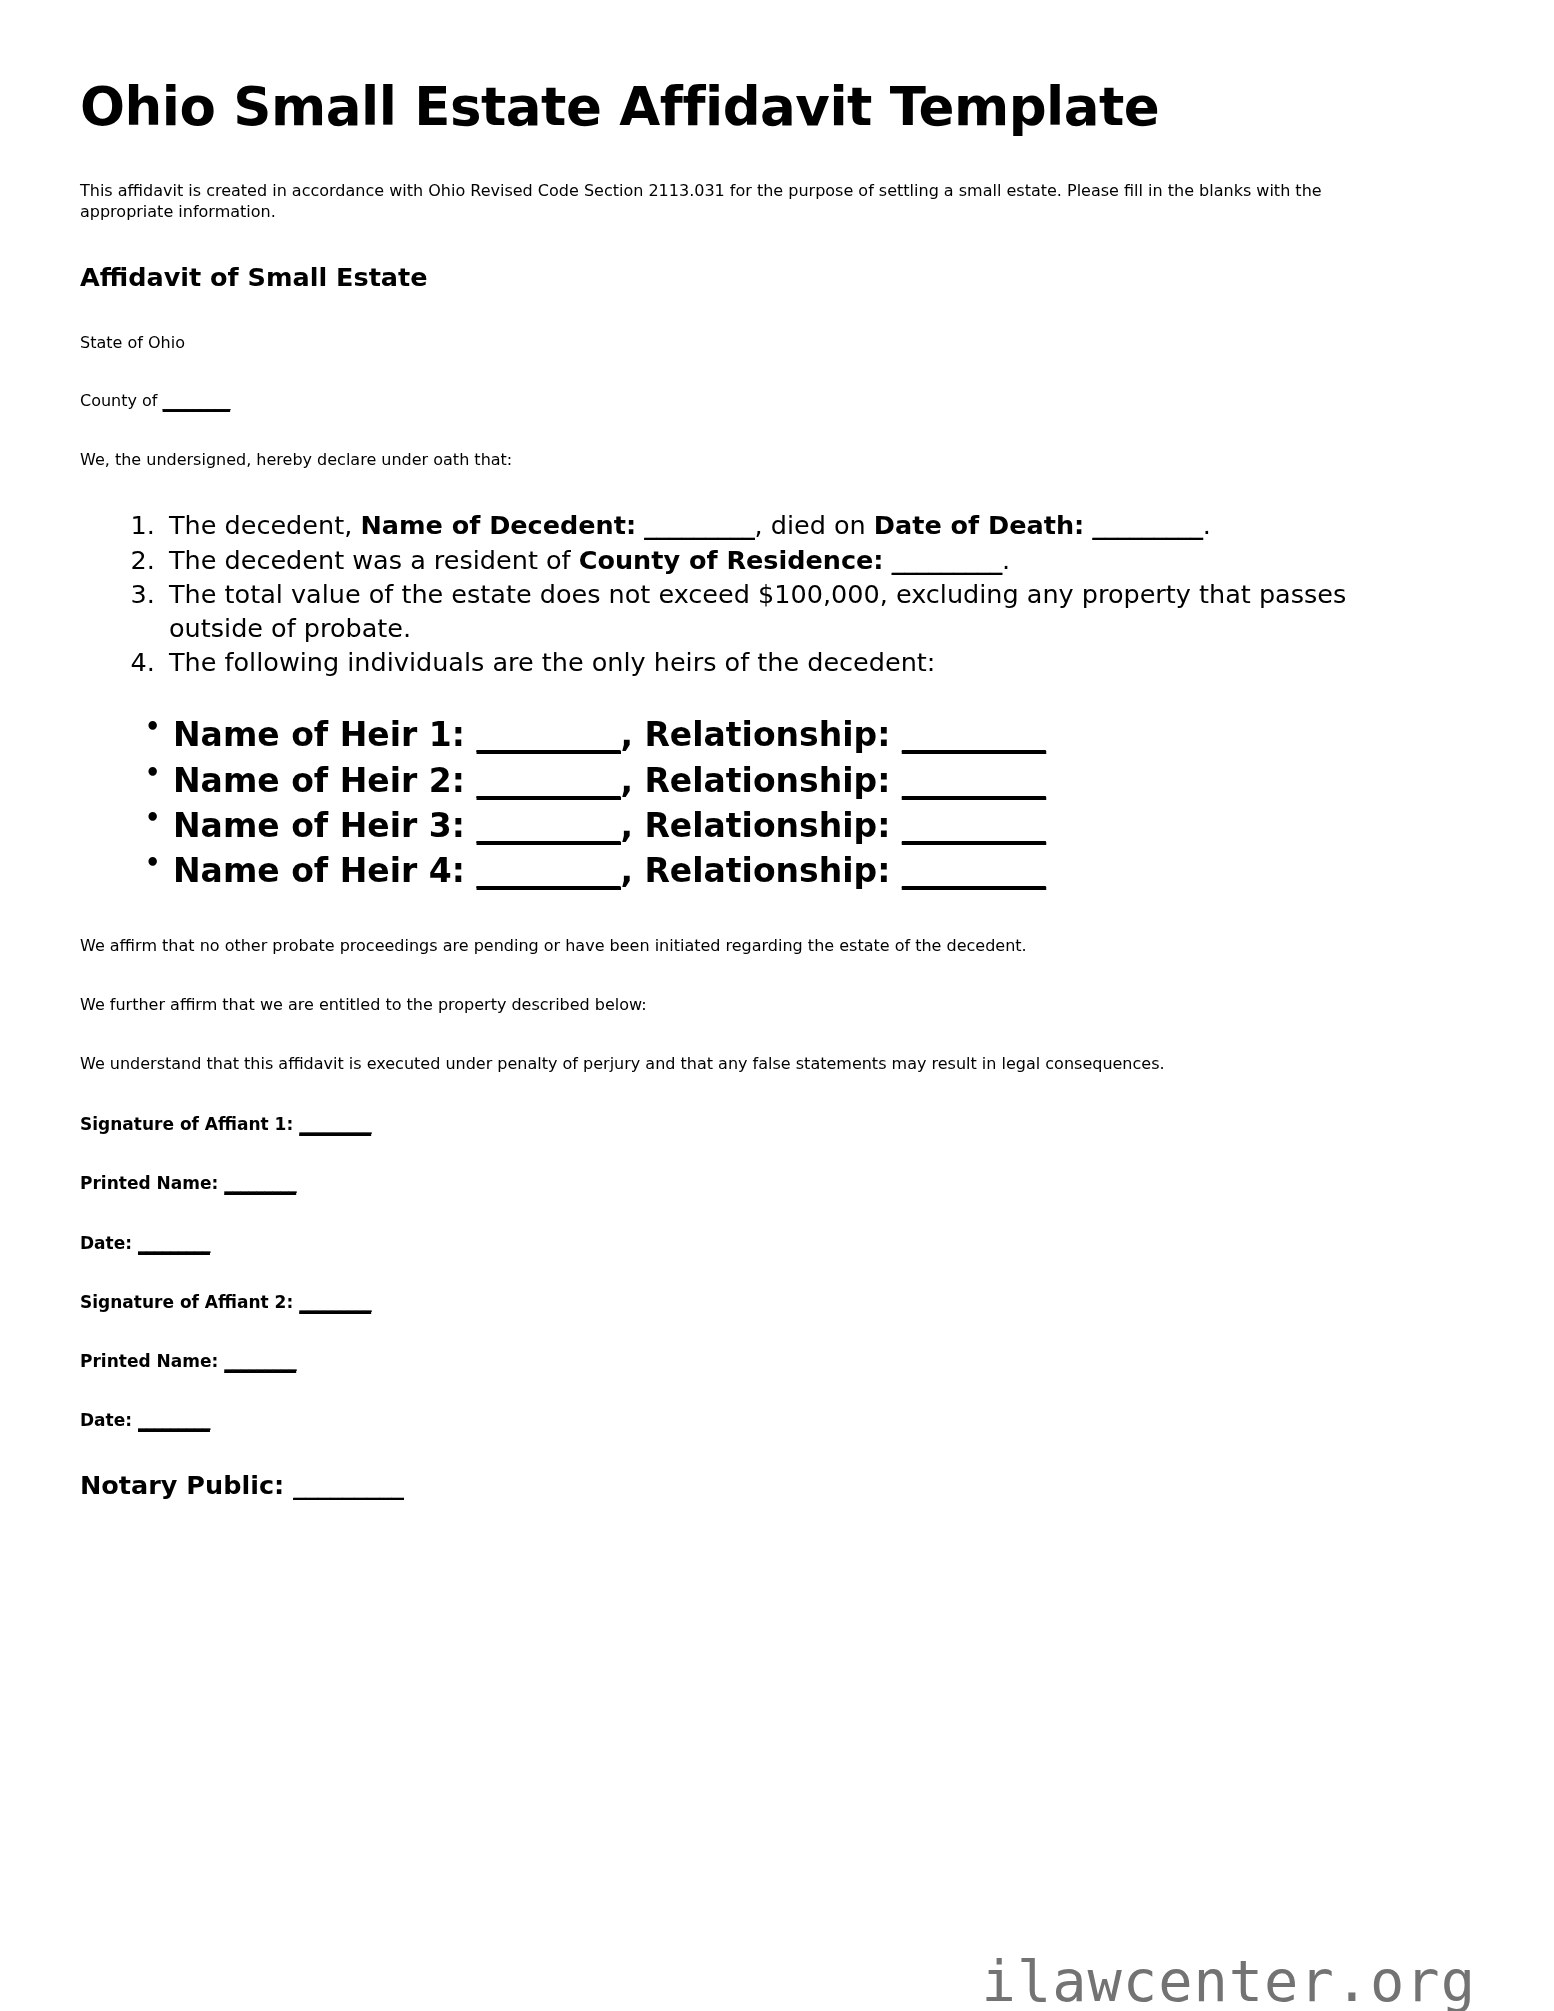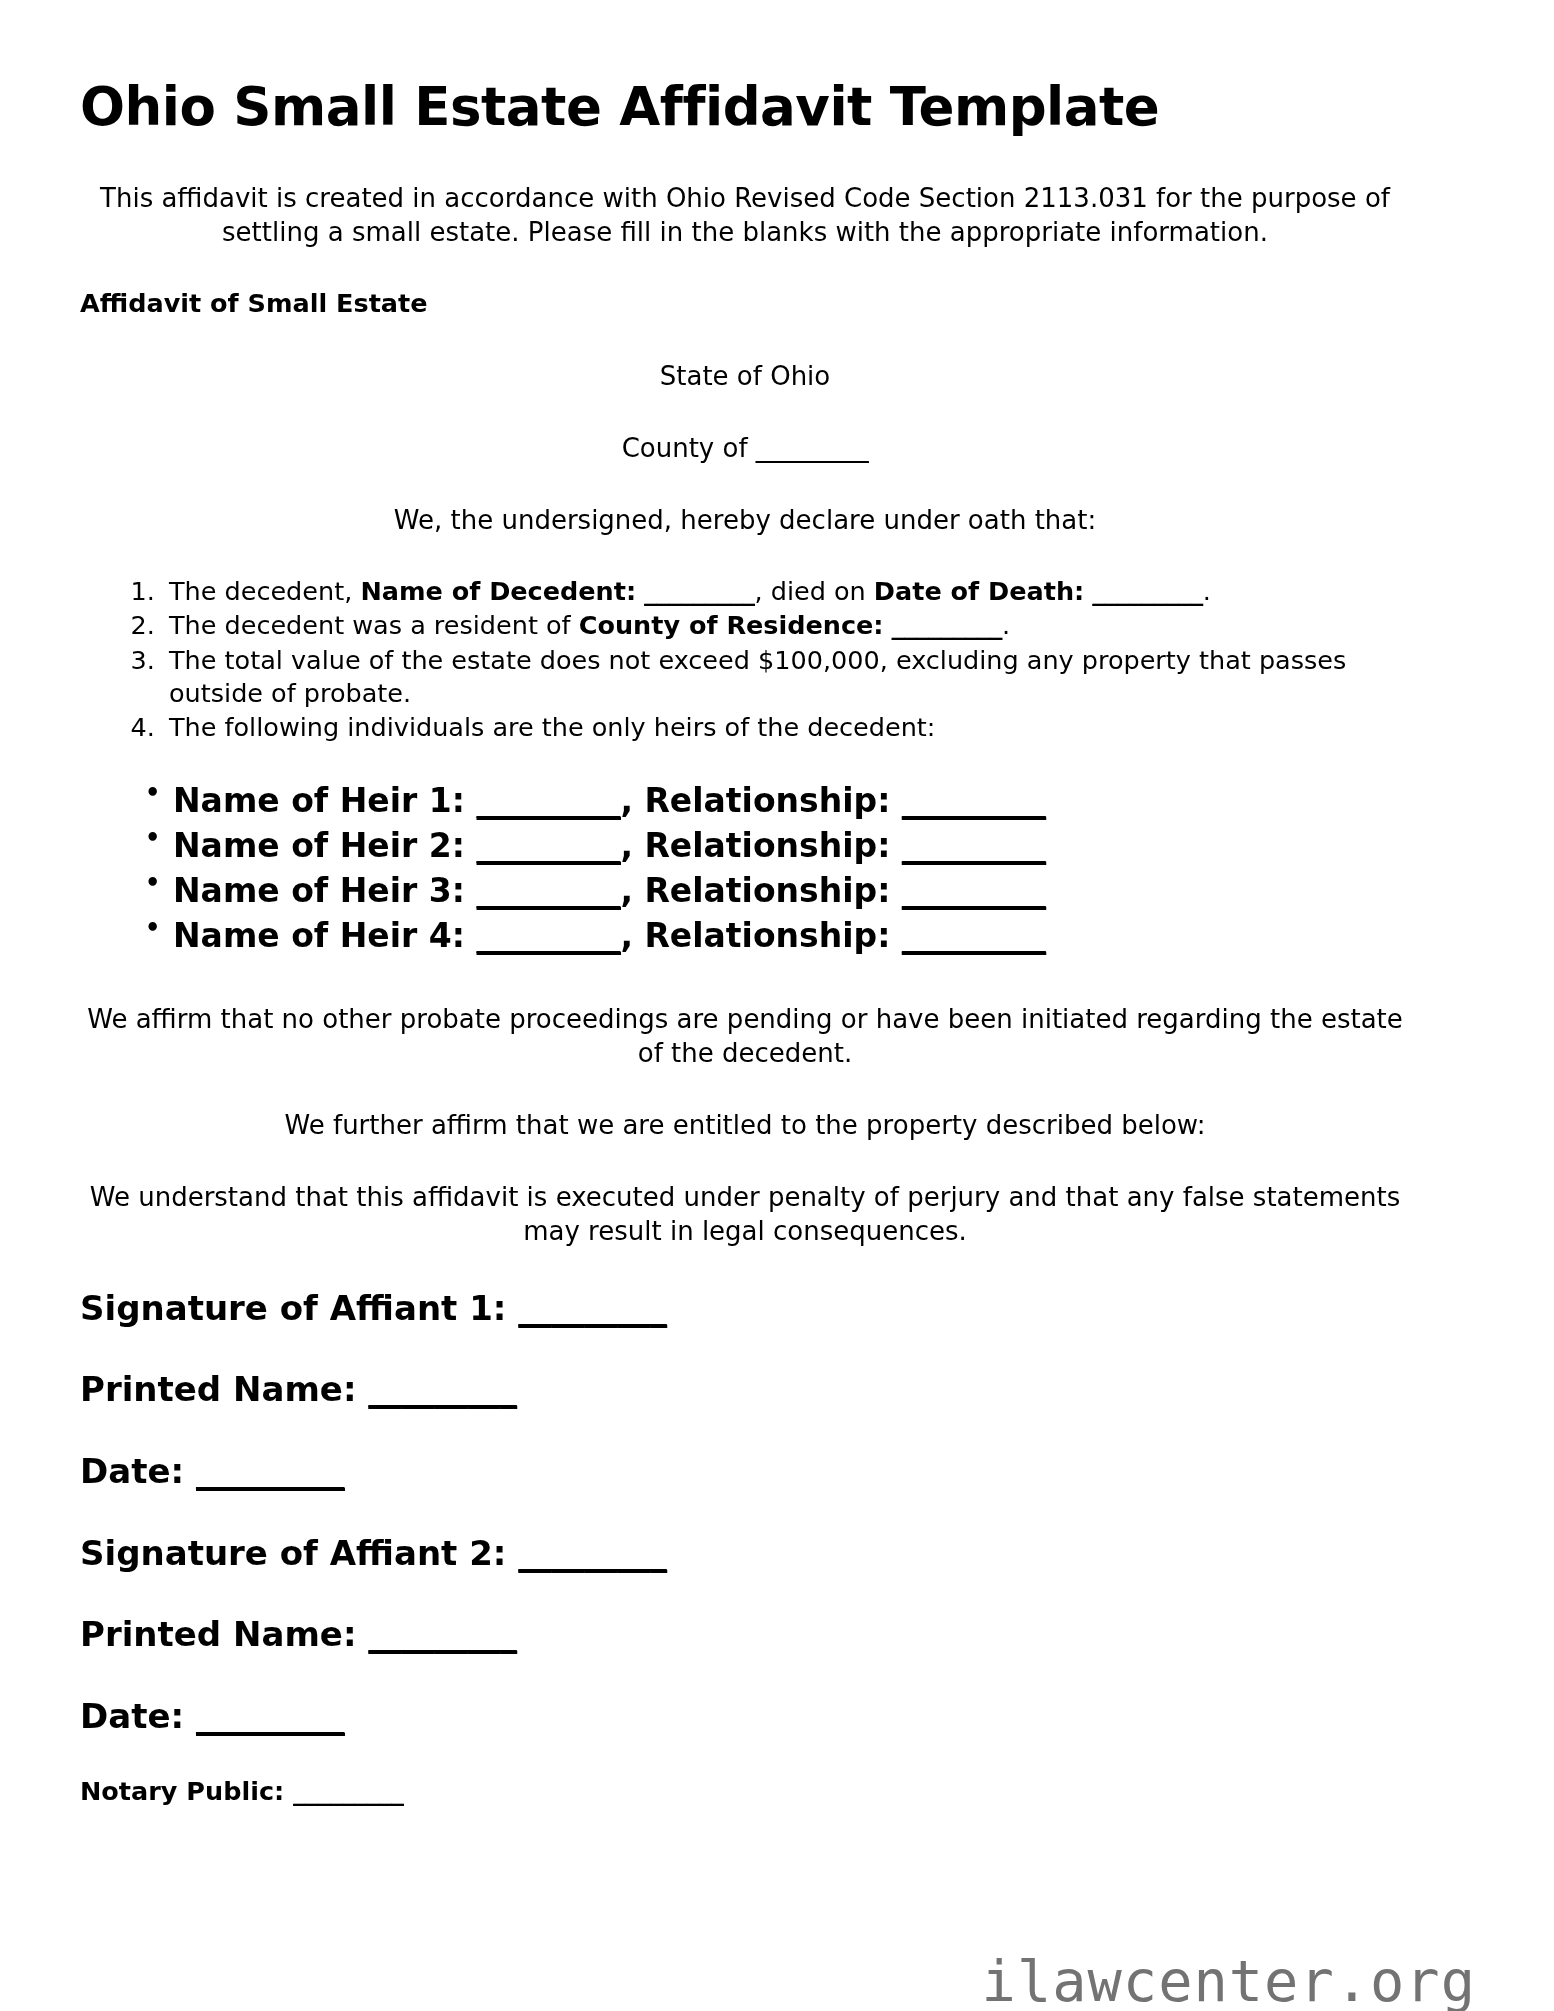--- a/index.html
+++ b/index.html
@@ -25,25 +25,24 @@
 
   h1.doc-title {
     font-size: 53px;
     font-weight: bold;
     letter-spacing: -0.5px;
     margin: 0 0 46px 0;
     line-height: 1.08;
   }
 
   p.body-text {
-    font-size: 26px;
+    font-size: 16px;
     line-height: 1.31;
     margin: 0 0 38px 0;
     max-width: 1330px;
-    text-align: center;
   }
 
   p.section-head {
     font-size: 25.5px;
     font-weight: bold;
     line-height: 1.31;
     margin: 0 0 38px 0;
   }
 
   ol.num-list {
@@ -85,21 +84,21 @@
   .blank {
     text-decoration: underline;
     text-decoration-thickness: 2px;
     text-underline-offset: 4px;
     letter-spacing: -0.5px;
     white-space: pre;
     margin-top: 20px;
   }
 
   p.sig-line {
-    font-size: 34px;
+    font-size: 17px;
     font-weight: bold;
     line-height: 1.31;
     margin: 0 0 37px 0;
   }
 
   p.sworn {
     font-size: 25.5px;
     line-height: 1.31;
     margin: 0 0 38px 0;
   }

